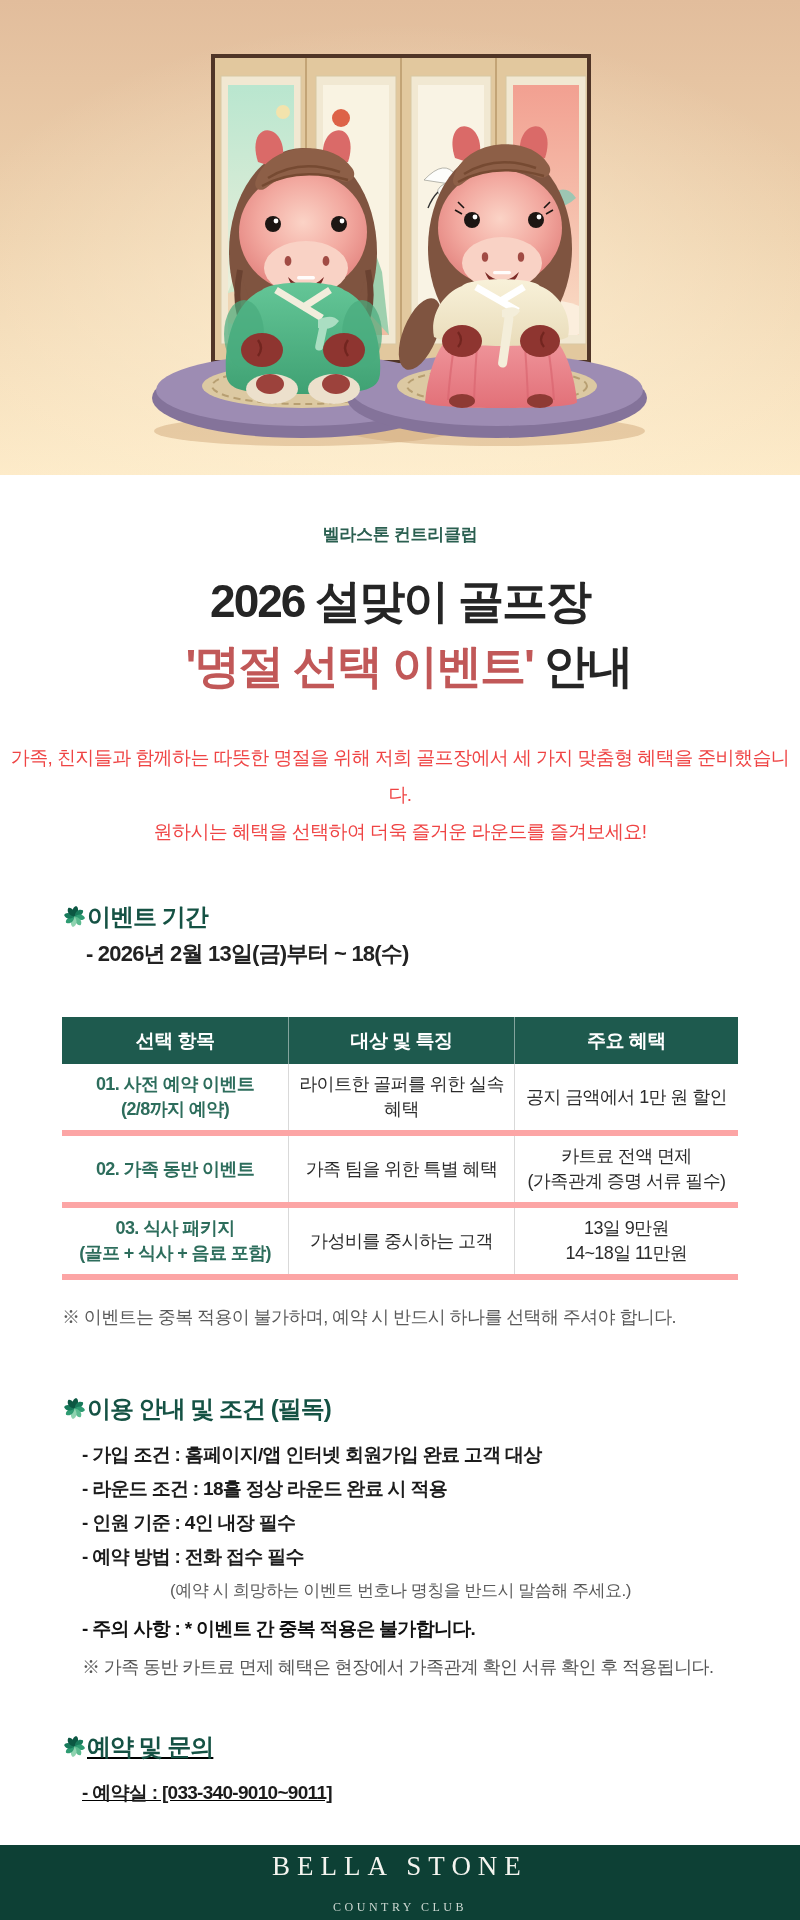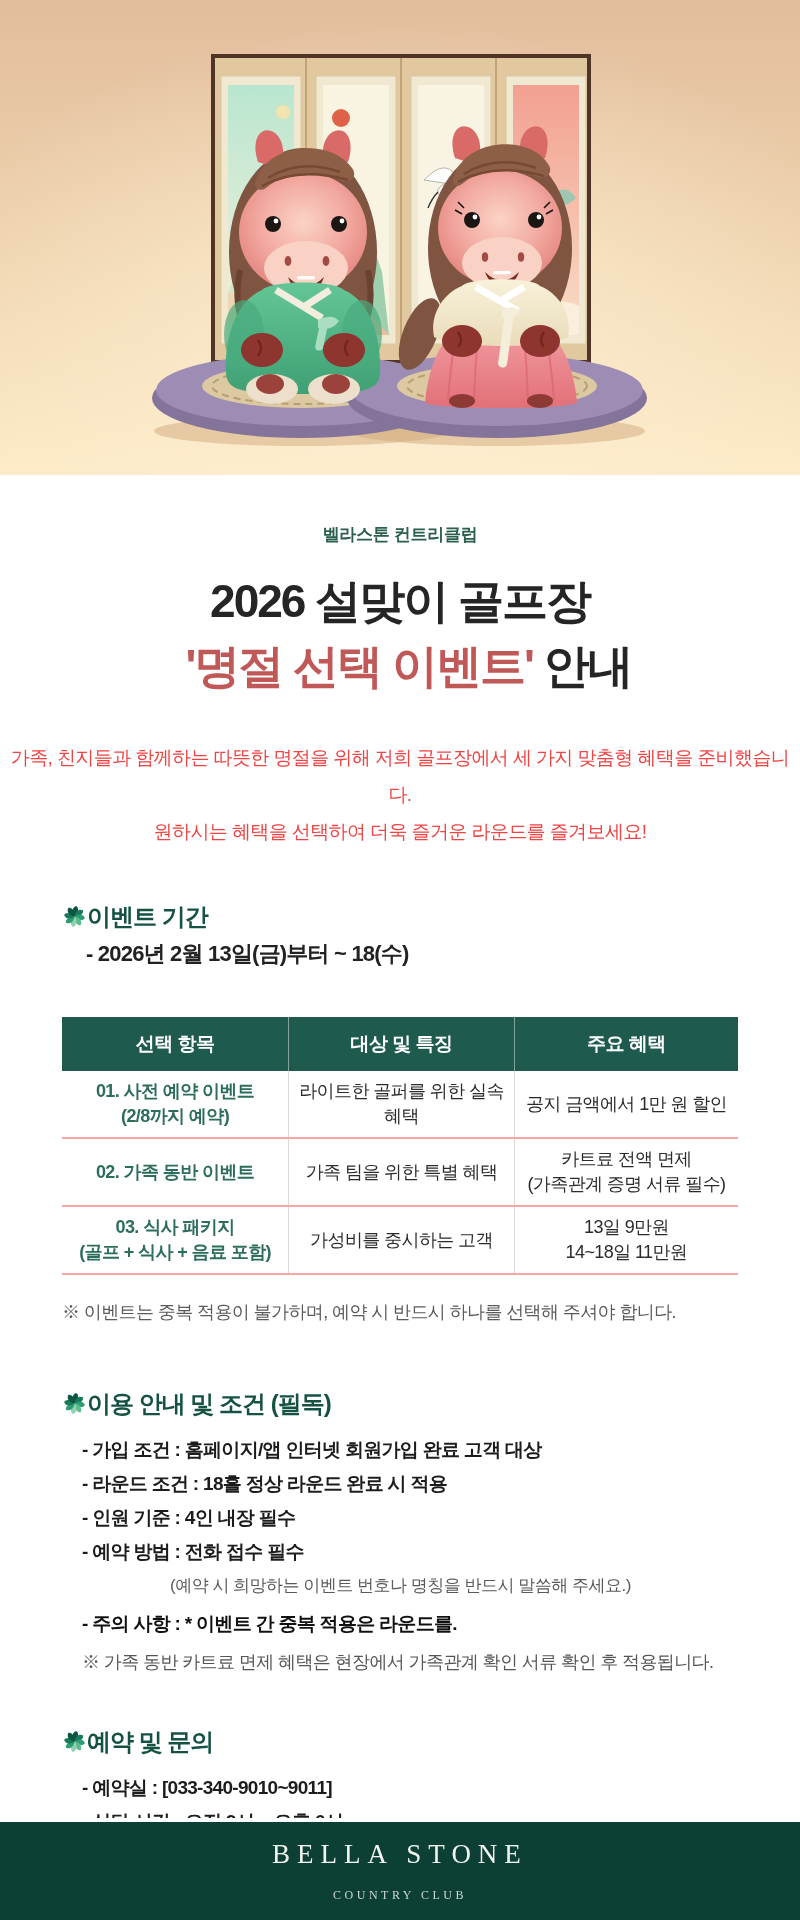--- a/index.html
+++ b/index.html
@@ -28,45 +28,45 @@
   .section{padding:0 62px;}
   .sec-head{display:flex;align-items:center;
     font-size:24px;font-weight:800;color:#155244;letter-spacing:-1px;line-height:33px;}
   .pin{width:25px;height:25px;flex:0 0 auto;}
   .sec-period{margin-top:50px;}
   .sec-detail{margin-top:5px;padding-left:24px;font-size:22px;font-weight:600;
     color:#222222;letter-spacing:-0.8px;line-height:31px;}
   
   .tbl{margin:48px 62px 0 62px;width:676px;}
   .tbl-head{display:grid;grid-template-columns:33.6% 33.4% 33%;background:#1e5a4e;}
-  .th{height:54px;display:flex;align-items:center;justify-content:center;
+  .th{height:47px;display:flex;align-items:center;justify-content:center;
     color:#ffffff;font-size:19px;font-weight:600;letter-spacing:-0.5px;
     border-right:1px solid rgba(255,255,255,0.45);box-sizing:border-box;}
   .th:last-child{border-right:none;}
-  .tbl-row{display:grid;grid-template-columns:33.6% 33.4% 33%;border-bottom:2px solid #fca5a5;}
+  .tbl-row{display:grid;grid-template-columns:33.6% 33.4% 33%;border-bottom:6px solid #fca5a5;}
   .td{min-height:66px;display:flex;flex-direction:column;align-items:center;justify-content:center;
     font-size:18px;line-height:25px;color:#2b2b2b;font-weight:500;letter-spacing:-0.6px;
     border-right:1px solid #d9d9d9;box-sizing:border-box;text-align:center;padding:4px 2px;}
   .td:last-child{border-right:none;}
   .td.green{color:#2d6d5c;font-weight:700;}
   .note{margin:24px 62px 0 62px;font-size:18px;color:#5a5a5a;font-weight:500;
     letter-spacing:-0.6px;line-height:26px;}
   
   .sec-usage{margin-top:62px;}
   .list{margin-top:13px;padding-left:20px;}
   .li{font-size:19px;font-weight:700;color:#1c1c1c;letter-spacing:-0.7px;line-height:34px;}
   .sub-note{margin-top:2px;padding-left:108px;font-size:17px;color:#5a5a5a;
     font-weight:500;letter-spacing:-0.5px;line-height:30px;}
   .caution{margin-top:8px;padding-left:20px;font-size:19px;font-weight:800;
     color:#111111;letter-spacing:-0.7px;line-height:30px;}
   .footnote{margin-top:8px;padding-left:20px;font-size:18px;color:#555555;
     font-weight:500;letter-spacing:-0.6px;line-height:30px;}
-  .sec-contact{margin-top:48px;}
-  
-  .footer{margin-top:auto;height:98px;background:#0d4035;flex:0 0 auto;
+  .sec-contact{margin-top:48px;text-decoration:underline;}
+  
+  .footer{margin-top:auto;height:75px;background:#0d4035;flex:0 0 auto;
     display:flex;flex-direction:column;align-items:center;justify-content:center;}
   .brand{font-family:"Liberation Serif", serif;font-size:27px;color:#f4f4ef;
     letter-spacing:7px;font-weight:400;}
   .brand-sub{margin-top:18px;font-family:"Liberation Serif", serif;font-size:12px;
     color:#cdd8d2;letter-spacing:3.5px;}
   .hidden-defs{position:absolute;width:0;height:0;overflow:hidden;}
 </style>
 </head>
 <body>
 
@@ -342,21 +342,21 @@
         </svg>
       <span>이용 안내 및 조건 (필독)</span>
     </div>
     <div class="list">
       <div class="li">- 가입 조건 : 홈페이지/앱 인터넷 회원가입 완료 고객 대상</div>
       <div class="li">- 라운드 조건 : 18홀 정상 라운드 완료 시 적용</div>
       <div class="li">- 인원 기준 : 4인 내장 필수</div>
       <div class="li">- 예약 방법 : 전화 접수 필수</div>
     </div>
     <div class="sub-note">(예약 시 희망하는 이벤트 번호나 명칭을 반드시 말씀해 주세요.)</div>
-    <div class="caution">- 주의 사항 : * 이벤트 간 중복 적용은 라운드를.</div>
+    <div class="caution">- 주의 사항 : * 이벤트 간 중복 적용은 불가합니다.</div>
     <div class="footnote">※ 가족 동반 카트료 면제 혜택은 현장에서 가족관계 확인 서류 확인 후 적용됩니다.</div>
   </div>
 
   <div class="section sec-contact">
     <div class="sec-head">
       <svg class="pin" viewBox="0 0 24 24">
           <use href="#pinwheel"></use>
         </svg>
       <span>예약 및 문의</span>
     </div>

